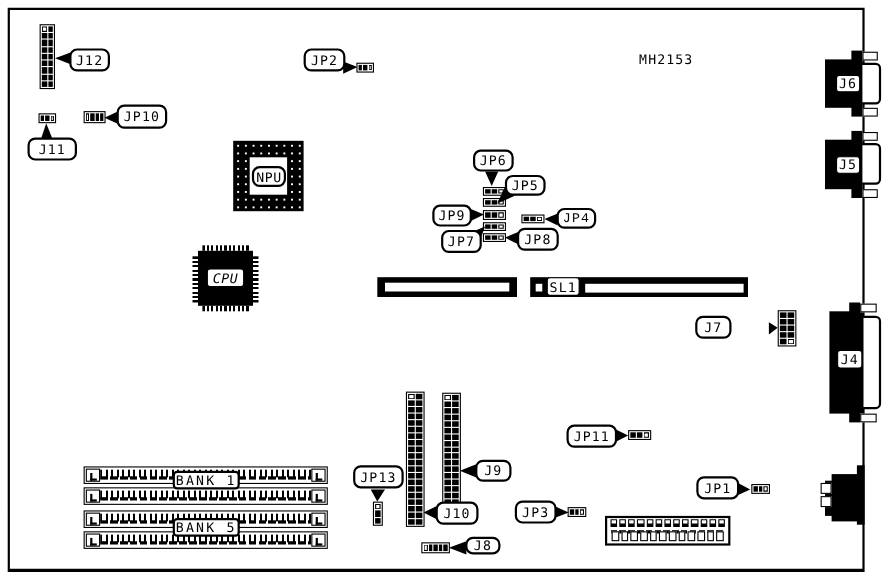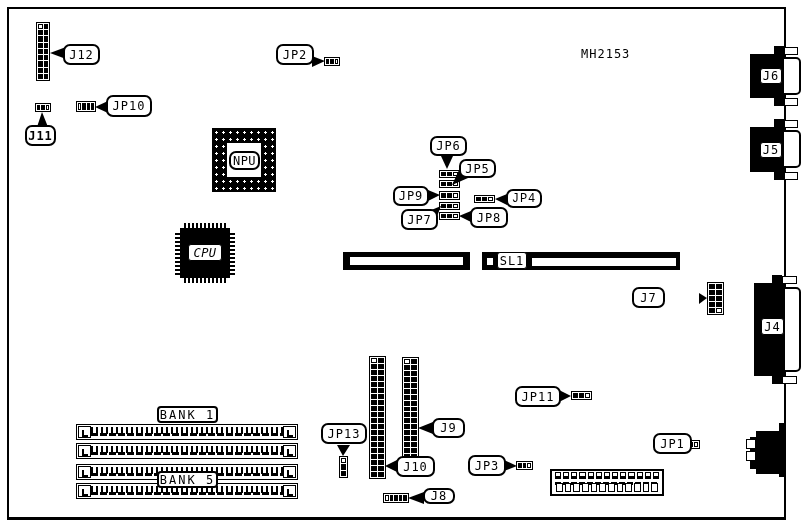--- a/index.html
+++ b/index.html
@@ -89,21 +89,21 @@
       <i></i>
       <i></i>
     </div>
   <div class="abs lbl" style="left:63px;top:44px;width:37px;height:21px;">J12</div>
 
   <div class="abs jmp" style="left:35px;top:103px;width:16px;height:9px;">
       <i></i>
       <i></i>
       <i class="h"></i>
     </div>
-  <div class="abs lbl" style="left:25px;top:125px;width:31px;height:21px;font-weight:bold;">J11</div>
+  <div class="abs lbl" style="left:25px;top:125px;width:45px;height:21px;">J11</div>
 
   <div class="abs jmp" style="left:76px;top:101px;width:20px;height:11px;">
       <i class="h"></i>
       <i></i>
       <i></i>
       <i></i>
     </div>
   <div class="abs lbl" style="left:106px;top:95px;width:46px;height:22px;">JP10</div>
 
   <div class="abs jmp" style="left:324px;top:57px;width:16px;height:9px;">
@@ -232,21 +232,21 @@
       <div class="bar"></div>
       <div class="cap capL"></div>
       <div class="cap capR"></div>
   </div>
   <div class="abs simm" style="left:76px;top:483px;width:222px;">
     <div class="comb"></div>
       <div class="bar"></div>
       <div class="cap capL"></div>
       <div class="cap capR"></div>
   </div>
-  <div class="abs lbl wide" style="left:157px;top:406px;width:61px;height:17px;text-align:center;">BANK 1</div>
+  <div class="abs lbl wide" style="left:157px;top:428px;width:61px;height:17px;text-align:center;">BANK 1</div>
   <div class="abs lbl wide" style="left:157px;top:471px;width:61px;height:17px;">BANK 5</div>
 
   <div class="abs ph" style="left:369px;top:356px;width:17px;height:123px;">
       <i class="h"></i>
       <i></i>
       <i></i>
       <i></i>
       <i></i>
       <i></i>
       <i></i>
@@ -346,21 +346,21 @@
       <i class="h"></i>
     </div>
 
   <div class="abs lbl" style="left:515px;top:386px;width:46px;height:21px;">JP11</div>
   <div class="abs jmp" style="left:571px;top:391px;width:21px;height:9px;">
       <i></i>
       <i></i>
       <i class="h"></i>
     </div>
 
-  <div class="abs lbl" style="left:633px;top:433px;width:39px;height:21px;margin-left:20px;">JP1</div>
+  <div class="abs lbl" style="left:633px;top:433px;width:39px;height:21px;">JP1</div>
   <div class="abs jmp" style="left:683px;top:440px;width:17px;height:9px;">
       <i></i>
       <i></i>
       <i class="h"></i>
     </div>
 
   <div class="abs pwr" style="left:550px;top:469px;width:114px;height:27px;">
     <div class="tabs">
         <i></i>
         <i></i>

